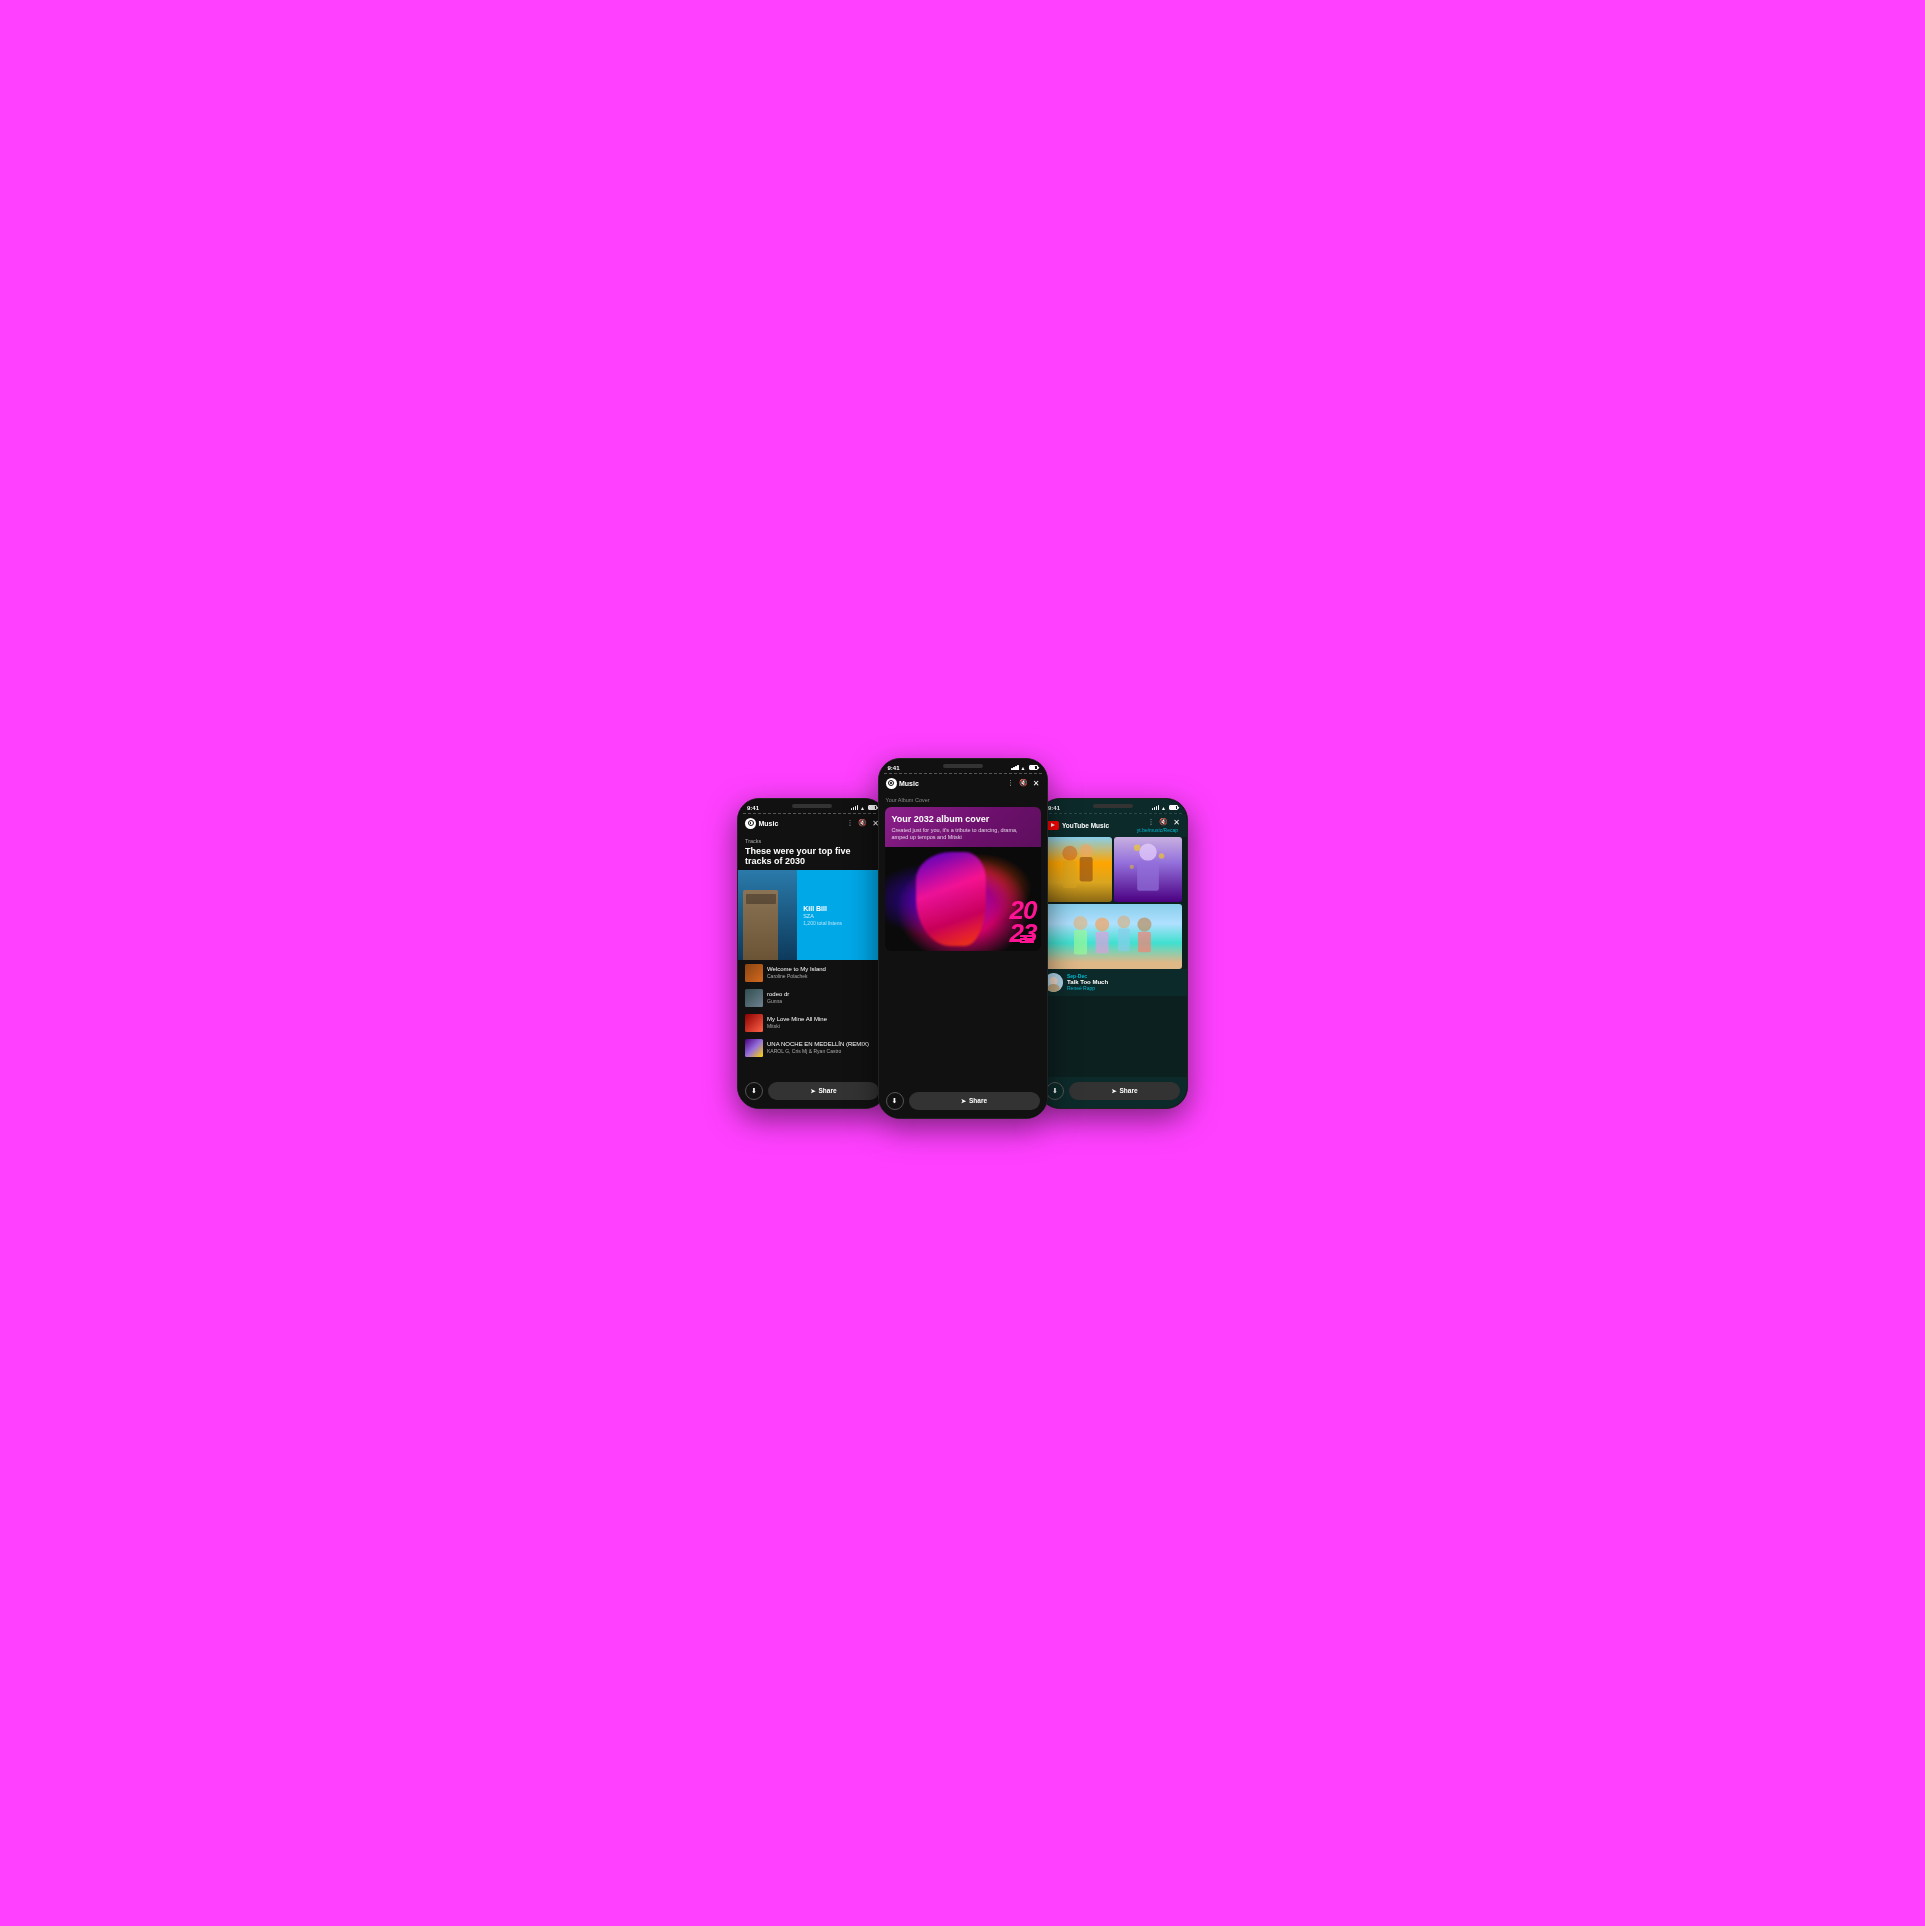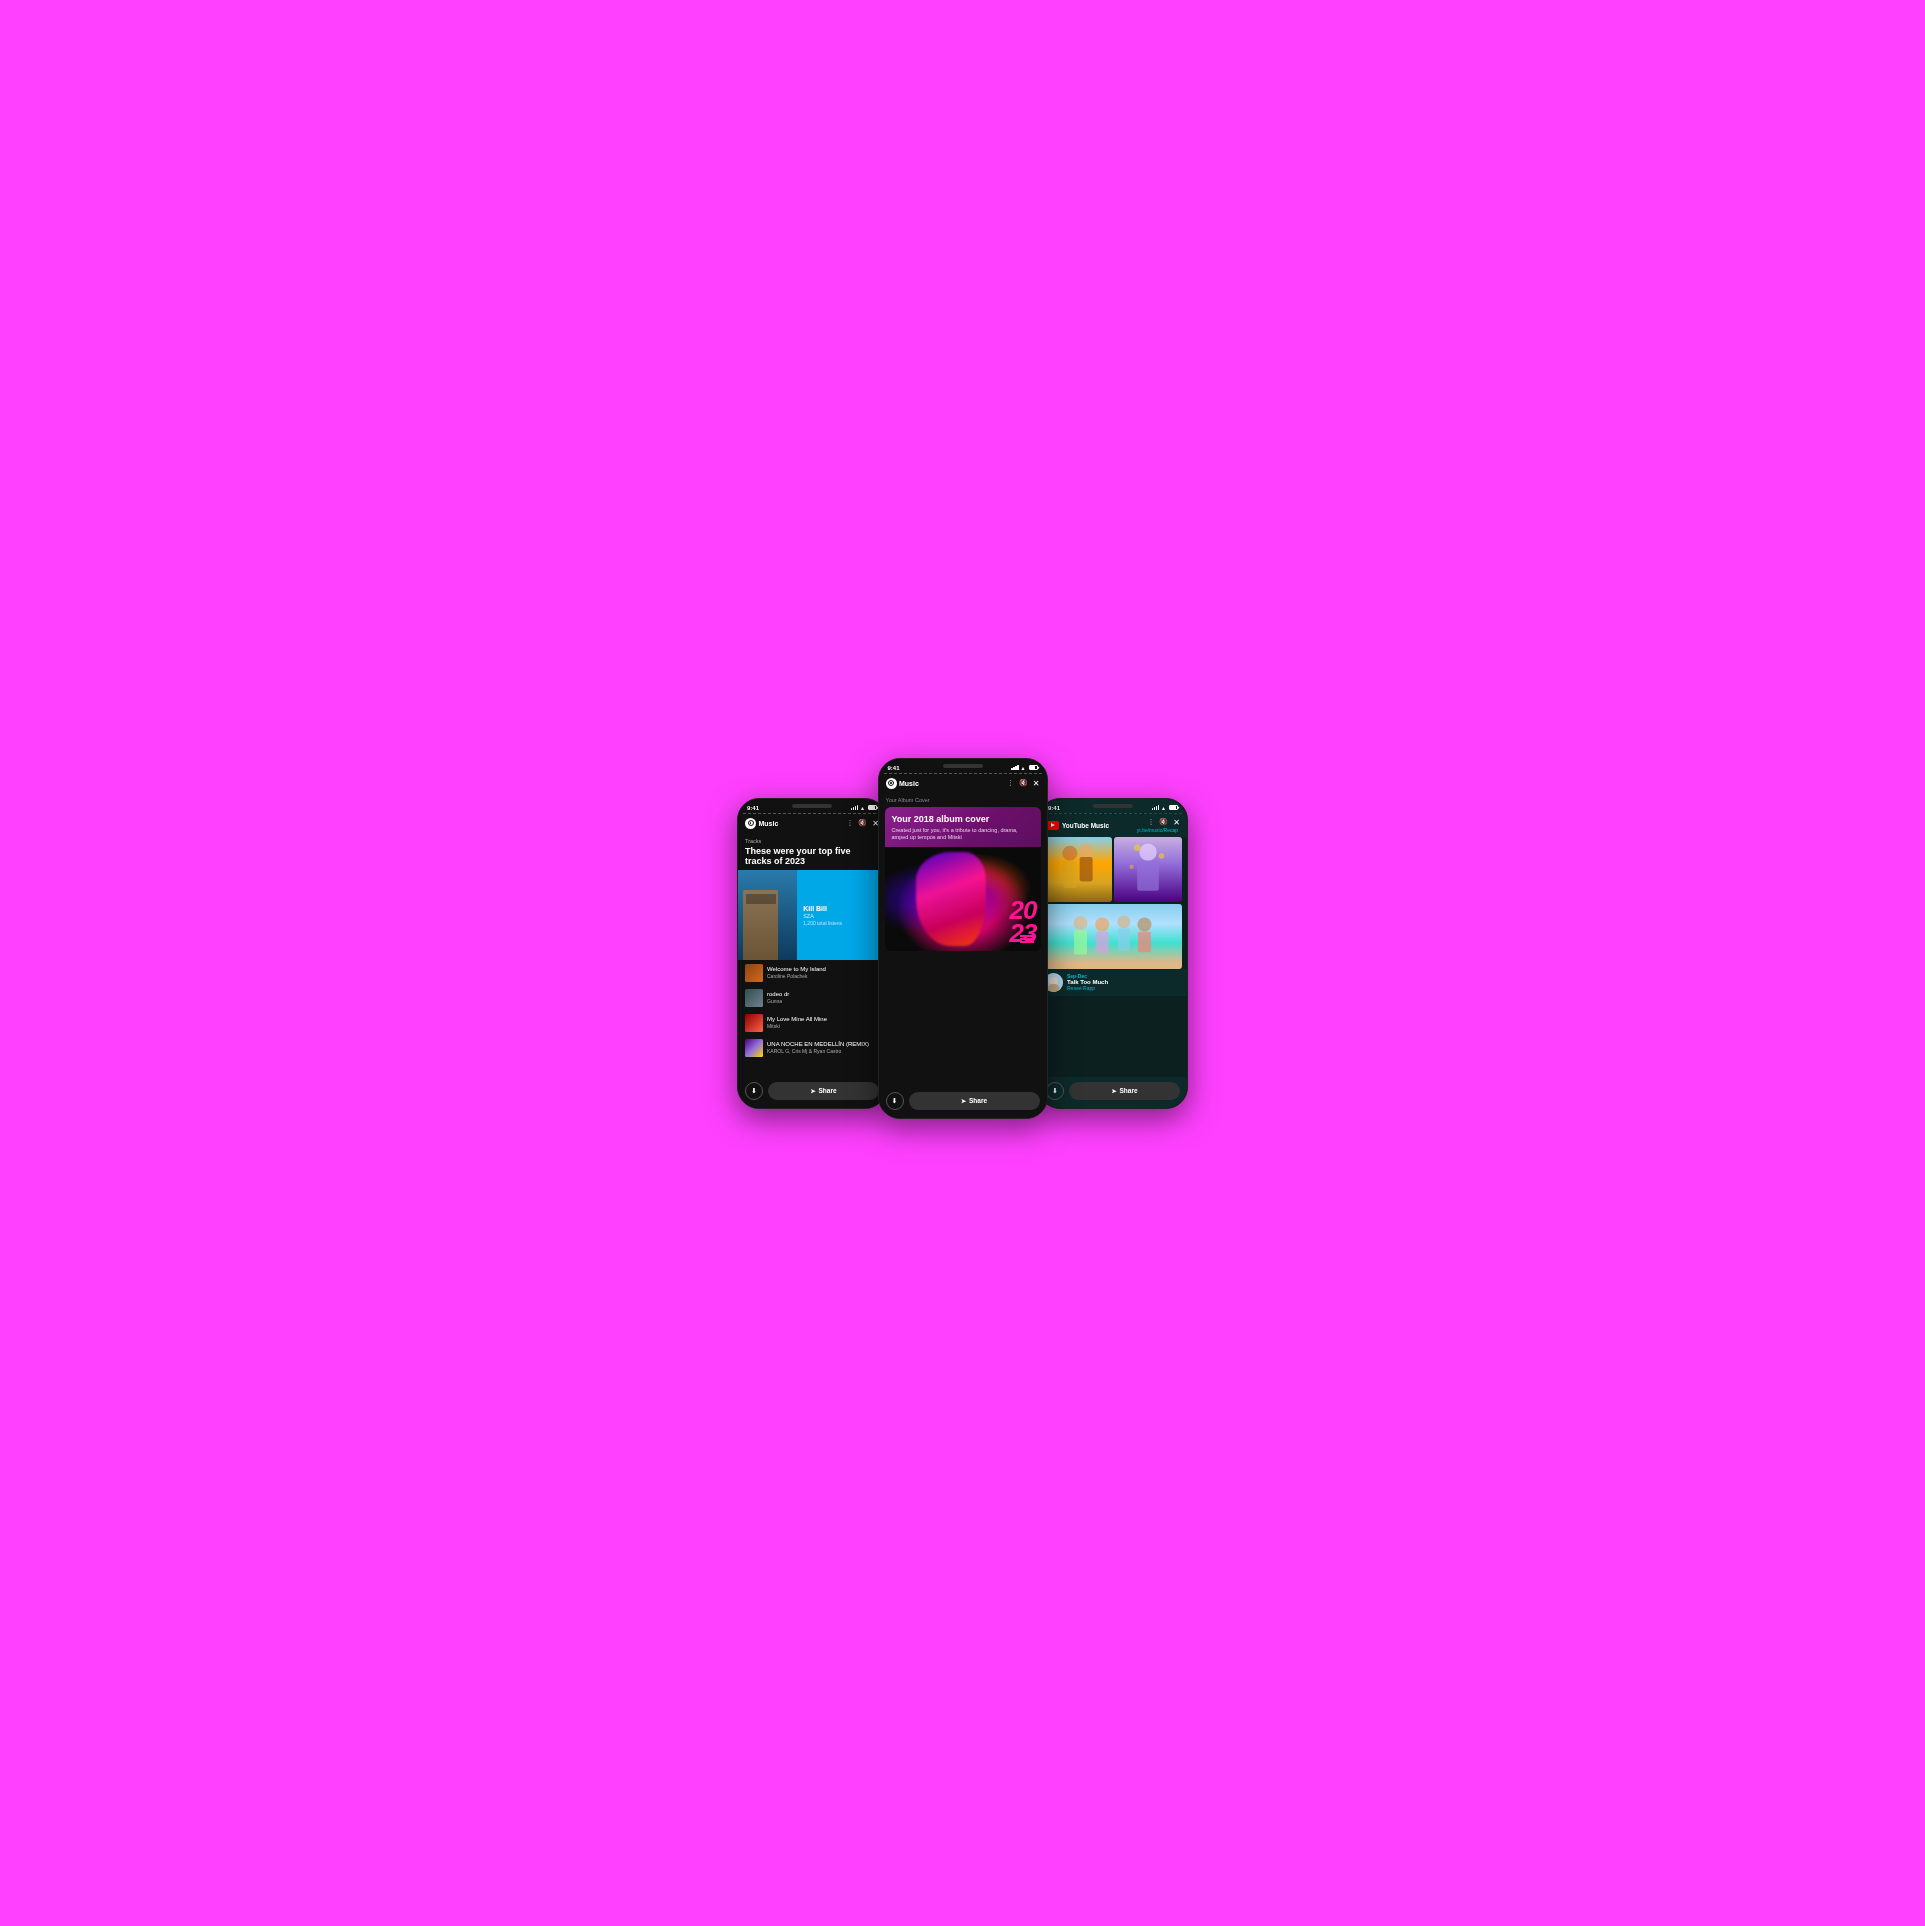--- a/index.html
+++ b/index.html
@@ -564,21 +564,21 @@
         </div>
         <div class="header-icons">
           <span class="header-icon">⋮</span>
           <span class="header-icon">🔇</span>
           <span class="header-icon close">✕</span>
         </div>
       </div>
 
       <div class="tracks-section">
         <div class="tracks-label">Tracks</div>
-        <div class="tracks-title">These were your top five tracks of 2023</div>
+        <div class="tracks-title">These were your top five tracks of 2030</div>
       </div>
 
       <div class="featured-track">
         <div style="position:absolute;inset:0;background:linear-gradient(135deg,#1a6090 0%,#0d3a5c 100%);"></div>
         <div style="position:absolute;left:0;bottom:0;width:50%;height:100%;background:linear-gradient(180deg,#2a7aaa 0%,#0d3a5c 100%);display:flex;align-items:flex-end;">
           <div style="width:35px;height:70px;background:linear-gradient(180deg,#8B7355 0%,#6B5335 100%);margin-left:5px;border-radius:1.5px 1.5px 0 0;position:relative;">
             <div style="position:absolute;top:4px;left:2.5px;right:2.5px;height:10px;background:rgba(0,0,0,0.3);border-radius:1px;"></div>
           </div>
         </div>
         <div class="featured-track-overlay">
@@ -660,21 +660,21 @@
           <span class="header-icon">⋮</span>
           <span class="header-icon">🔇</span>
           <span class="header-icon close">✕</span>
         </div>
       </div>
 
       <div class="album-cover-label">Your Album Cover</div>
 
       <div class="album-cover-card">
         <div class="album-card-header">
-          <div class="album-card-title">Your 2018 album cover</div>
+          <div class="album-card-title">Your 2032 album cover</div>
           <div class="album-card-desc">Created just for you, it's a tribute to dancing, drama, amped up tempos and Mitski</div>
         </div>
         <div class="album-artwork">
           <div class="dancer-blur"></div>
           <div class="dancer-figure"></div>
           <div class="year-2023">20<br>23</div>
           <div style="position:absolute;right:7px;bottom:8px;display:flex;flex-direction:column;gap:1.5px;">
             <div style="width:14px;height:1.5px;background:#FF1493;border-radius:0.5px;"></div>
             <div style="width:14px;height:1.5px;background:#FF1493;border-radius:0.5px;"></div>
             <div style="width:14px;height:1.5px;background:#FF1493;border-radius:0.5px;"></div>

